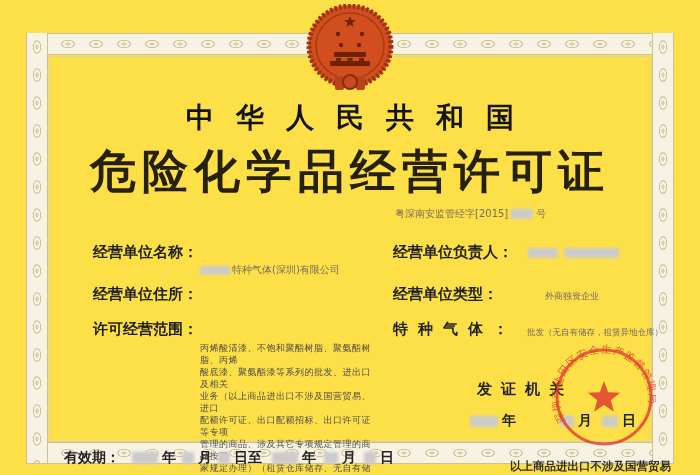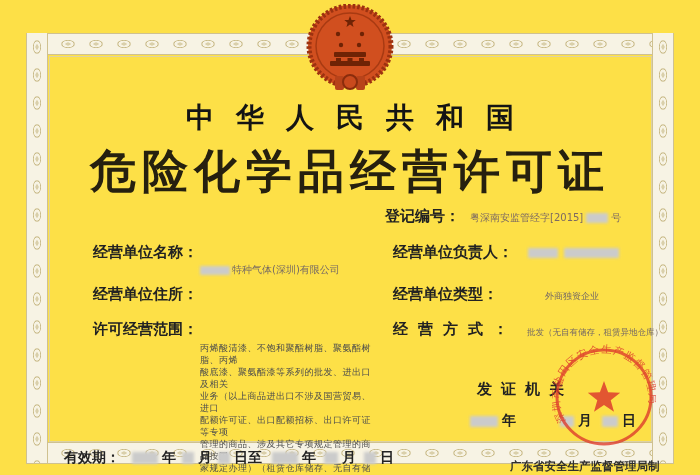--- a/index.html
+++ b/index.html
@@ -95,21 +95,20 @@
     <rect x="54" y="54" width="5" height="3" fill="#6f2305"></rect>
     <rect x="30" y="72" width="9" height="14" rx="2" fill="#b8431a"></rect>
     <rect x="51" y="72" width="9" height="14" rx="2" fill="#b8431a"></rect>
     <circle cx="45" cy="78" r="7" fill="#c94a1d" stroke="#8a2c0c" stroke-width="2"></circle>
   </svg>
 
   <div class="country-title">中华人民共和国</div>
   <div class="main-title">危险化学品经营许可证</div>
 
   <div class="reg-row">
-    <span class="reg-label">登记编号：</span>
     <span class="reg-value">
       <span>粤深南安监管经字[2015]</span>
       <span class="px" style="width:22px;height:10px;margin:0 3px;"></span>
       <span>号</span>
     </span>
   </div>
 
   <div class="lbl" style="left:93px;top:243px;">经营单位名称：</div>
   <div class="val" style="left:200px;top:248px;margin-top:15px;">
     <span class="px" style="width:30px;height:9px;margin-right:2px;"></span>
@@ -127,21 +126,21 @@
 
   <div class="lbl" style="left:93px;top:320px;">许可经营范围：</div>
   <div class="scope-text">
     <span>丙烯酸清漆、不饱和聚酯树脂、聚氨酯树脂、丙烯</span>
     <span>酸底漆、聚氨酯漆等系列的批发、进出口及相关</span>
     <span>业务（以上商品进出口不涉及国营贸易、进口</span>
     <span>配额许可证、出口配额招标、出口许可证等专项</span>
     <span>管理的商品、涉及其它专项规定管理的商品按国</span>
     <span>家规定办理）（租赁仓库储存、无自有储存）。</span>
   </div>
-  <div class="lbl mode-label" style="left:393px;top:320px;">经营方式：</div>
+  <div class="lbl mode-label" style="left:393px;top:320px;">特种气体：</div>
   <div class="val" style="left:527px;top:327px;font-size:8.5px;">批发（无自有储存，租赁异地仓库）</div>
 
   <div class="lbl issuer-label" style="left:477px;top:380px;">发证机关</div>
 
   <svg class="seal" viewBox="0 0 104 106">
     <circle cx="52" cy="53" r="47" fill="none" stroke="#dd3a2c" stroke-width="3" opacity="0.85"></circle>
     <polygon points="52,37 56.1,48.3 68.2,48.7 58.7,56.2 62,67.8 52,61 42,67.8 45.3,56.2 35.8,48.7 47.9,48.3" fill="#dd3a2c" opacity="0.9"></polygon>
     <path id="sealArc" d="M 17 82 A 45 45 0 1 1 87 82" fill="none"></path>
     <text font-size="10.5" fill="#dd3a2c" letter-spacing="1" opacity="0.9">
       <textPath href="#sealArc" startOffset="6">深圳市盐田区安全生产监督管理局</textPath>
@@ -166,15 +165,15 @@
     <span class="px" style="width:12px;height:12px;margin-left:6px;"></span>
     <span style="margin-left:4px;">日至</span>
     <span class="px" style="width:26px;height:12px;margin-left:10px;"></span>
     <span style="margin-left:4px;">年</span>
     <span class="px" style="width:14px;height:12px;margin-left:8px;"></span>
     <span style="margin-left:4px;">月</span>
     <span class="px" style="width:12px;height:12px;margin-left:8px;"></span>
     <span style="margin-left:4px;">日</span>
   </div>
 
-  <div class="footer-text maker">广东省安全生产监督管理局制</div>
+  <div class="footer-text maker">以上商品进出口不涉及国营贸易</div>
 
 </div>
 
 </body></html>

